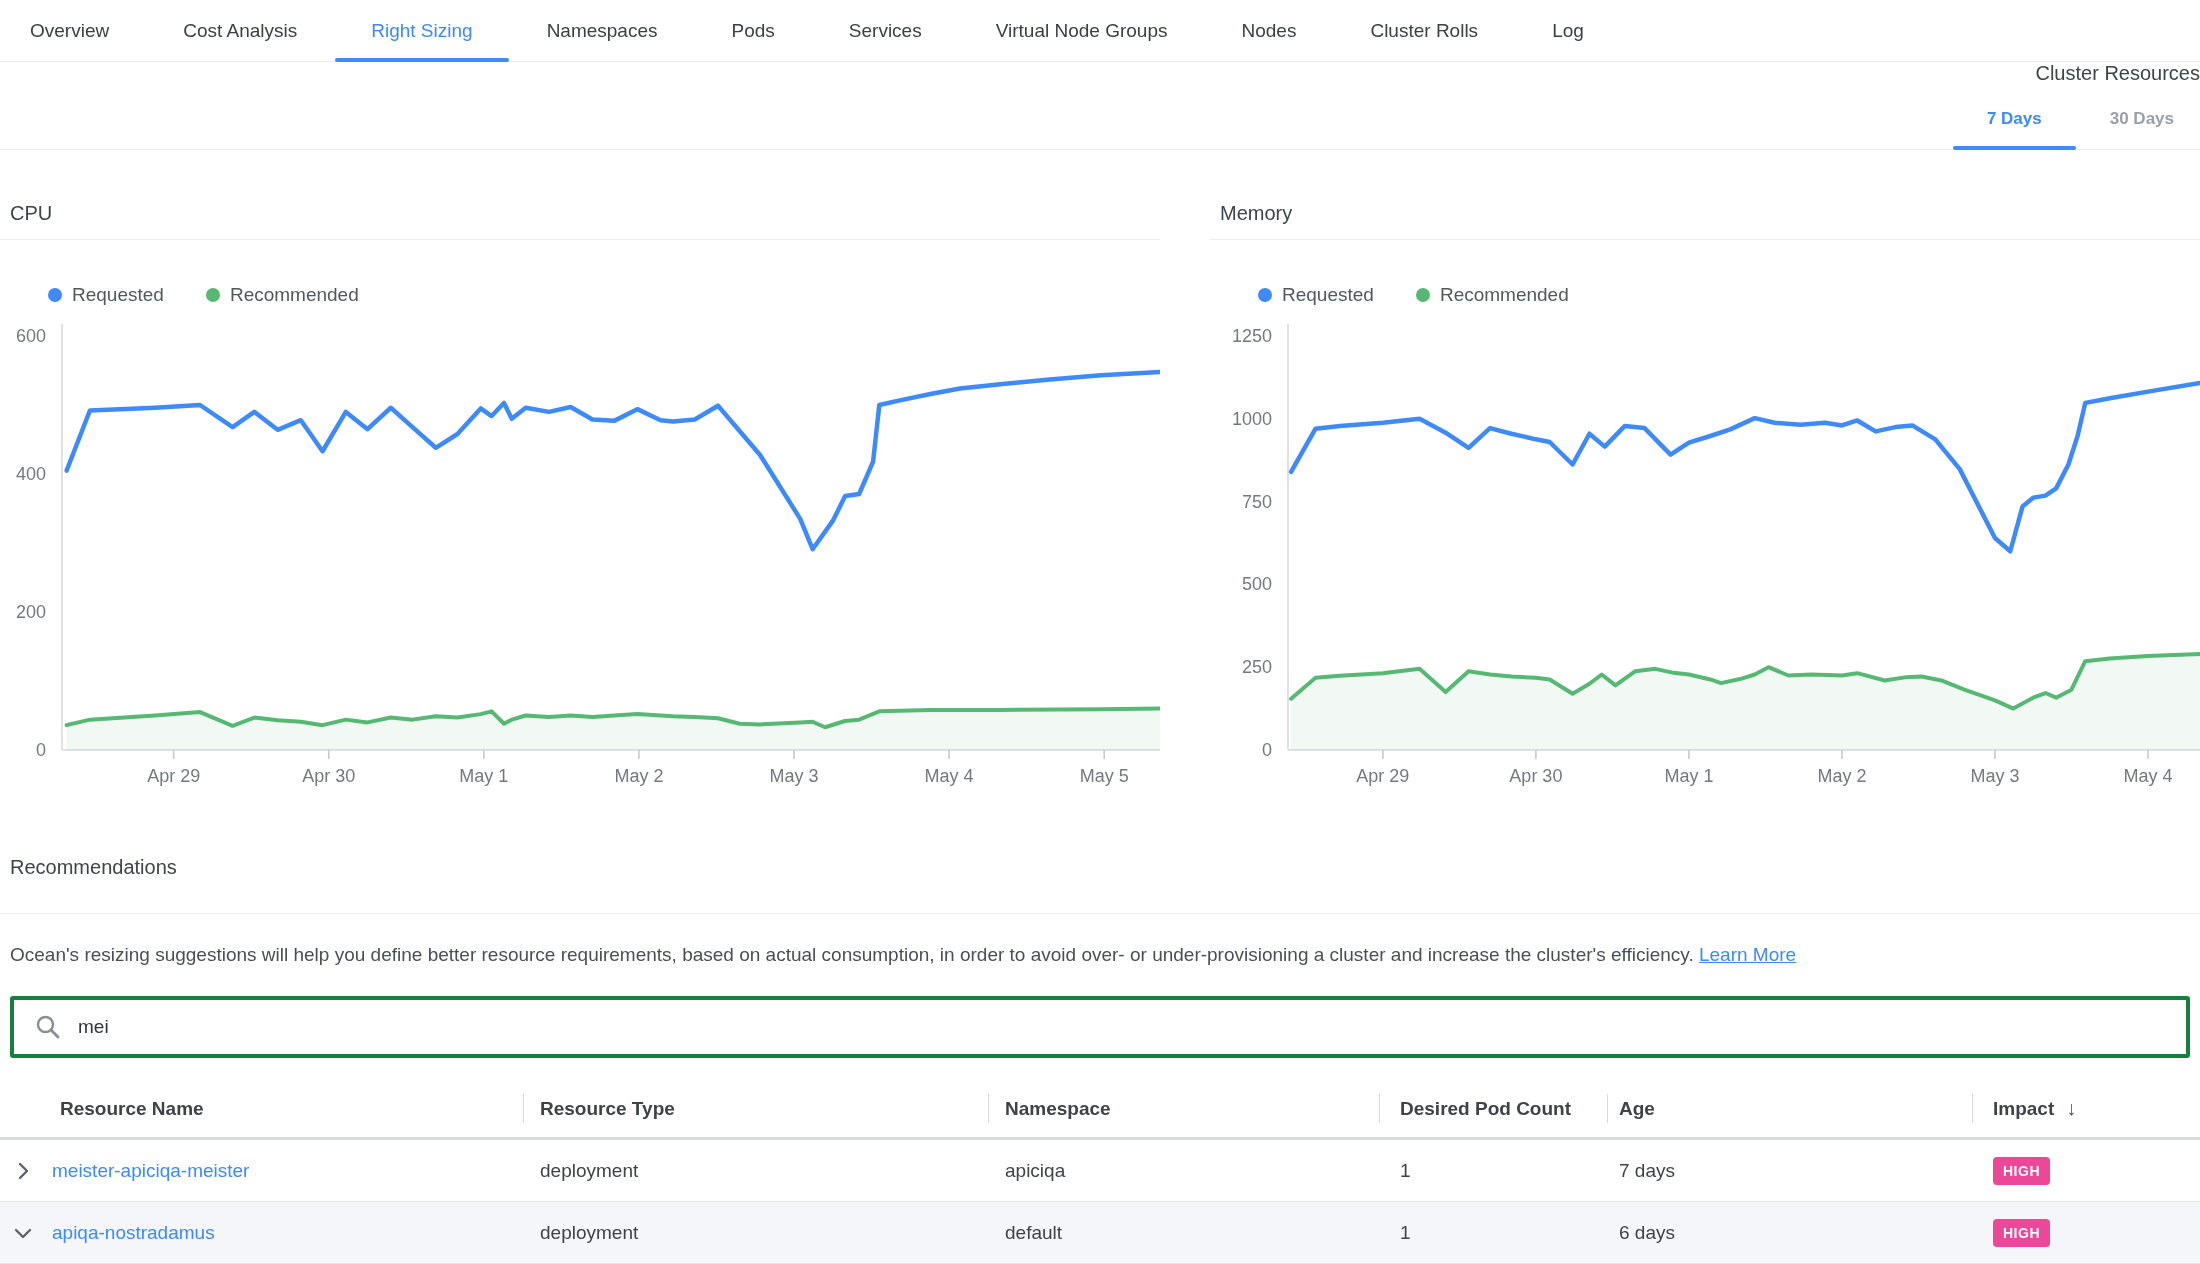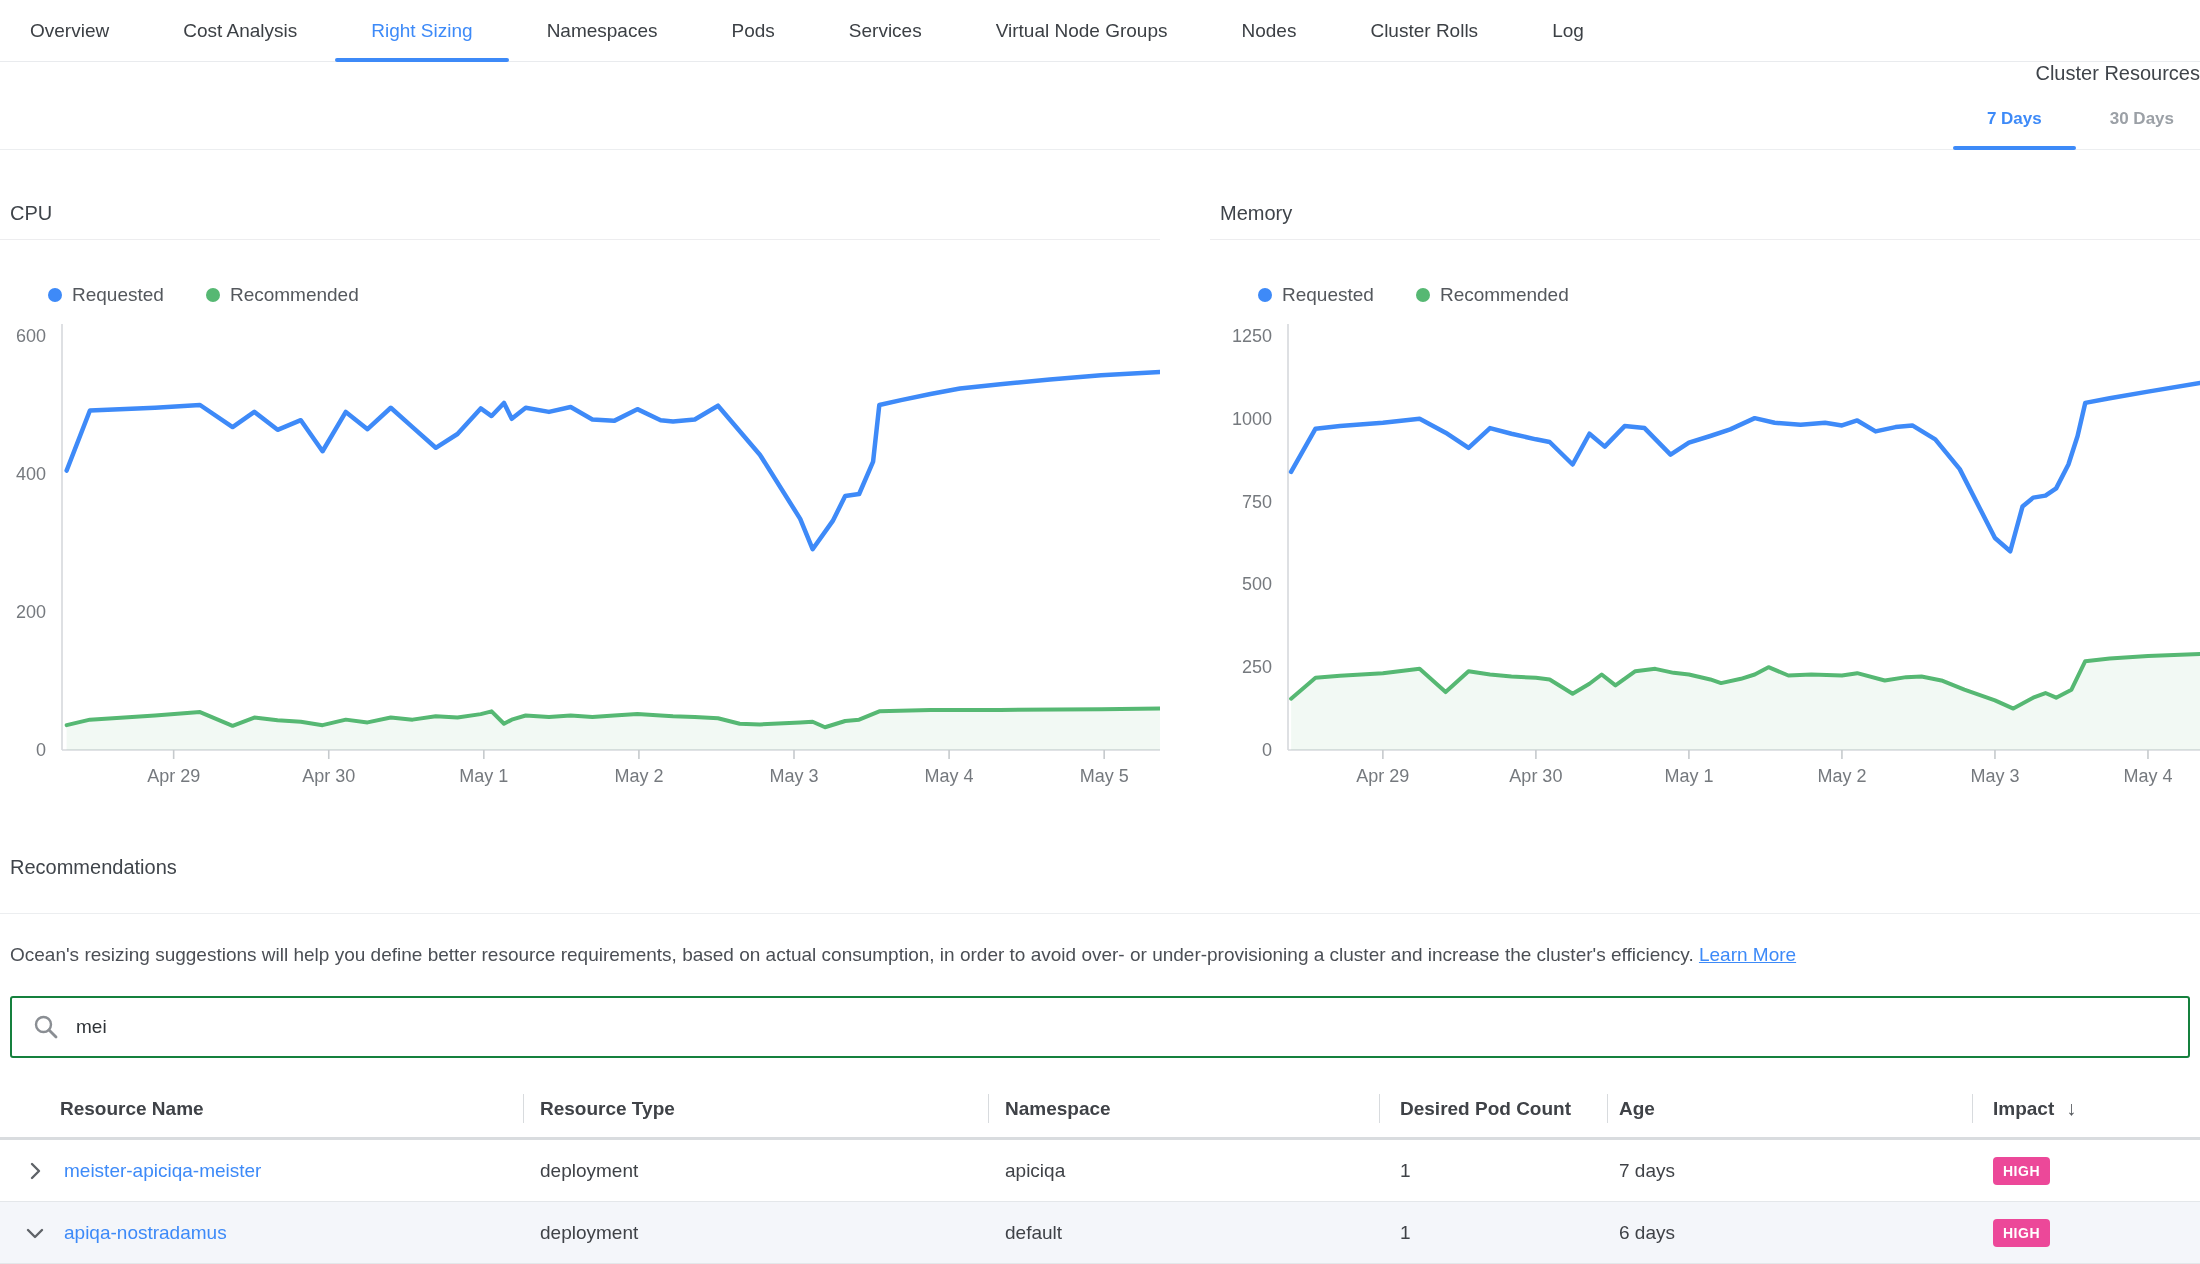--- a/index.html
+++ b/index.html
@@ -40,21 +40,21 @@
   .legend-dot { width:14px; height:14px; border-radius:50%; flex:none; }
   svg.chart { display:block; margin-top:10px; }
 
   
   .reco-head { margin-top:70px; border-bottom:1px solid #eceef0; }
   .reco-title { font-size:20px; color:#3f444a; padding:0 0 34px 10px; }
   .reco-desc { margin:30px 10px 0 10px; font-size:19px; color:#4b4f55; }
   .learn-more { color:#3d8af8; text-decoration:underline; cursor:pointer; }
 
   
-  .search-box { margin:30px 10px 0 10px; height:62px; border:2px solid #15803d;
+  .search-box { margin:30px 10px 0 10px; height:62px; border:4px solid #15803d;
                 border-radius:3px; display:flex; align-items:center; gap:16px;
                 padding:0 20px; background:#fff; }
   .search-input { border:none; outline:none; flex:1; font-size:19px; color:#2f3337;
                   font-family:"Liberation Sans", sans-serif; background:transparent; }
 
   
   .table { margin-top:22px; }
   .thead { display:flex; height:60px; align-items:center;
            border-bottom:3px solid #d9dcdf; }
   .th { font-size:19px; font-weight:700; color:#3f4247; position:relative;
@@ -64,21 +64,21 @@
   .trow { display:flex; height:62px; align-items:center;
           border-bottom:1px solid #e4e7ea; font-size:19px; color:#3f4247; }
   .trow.alt { background:#f4f6fa; }
   .td { display:flex; align-items:center; height:100%; }
   .c0 { width:523px; padding-left:60px; }
   .c1 { width:465px; padding-left:17px; }
   .c2 { width:391px; padding-left:17px; }
   .c3 { width:228px; padding-left:21px; }
   .c4 { width:365px; padding-left:12px; }
   .c5 { width:228px; padding-left:21px; }
-  .td.c0 { padding-left:22px; gap:16px; }
+  .td.c0 { padding-left:10px; gap:16px; }
   .row-chevron { width:26px; height:26px; flex:none; cursor:pointer;
                  display:flex; align-items:center; justify-content:center; }
   .res-link { color:#3d8af8; cursor:pointer; }
   .impact-badge { background:#ec4899; color:#fff; font-size:14px; font-weight:700;
                   letter-spacing:.5px; padding:6px 10px; border-radius:4px; }
   .sort-icon { font-size:20px; color:#55595e; margin-left:12px; font-weight:400; }
   .th.c5 { padding-left:21px; }
 </style>
 </head>
 <body>

